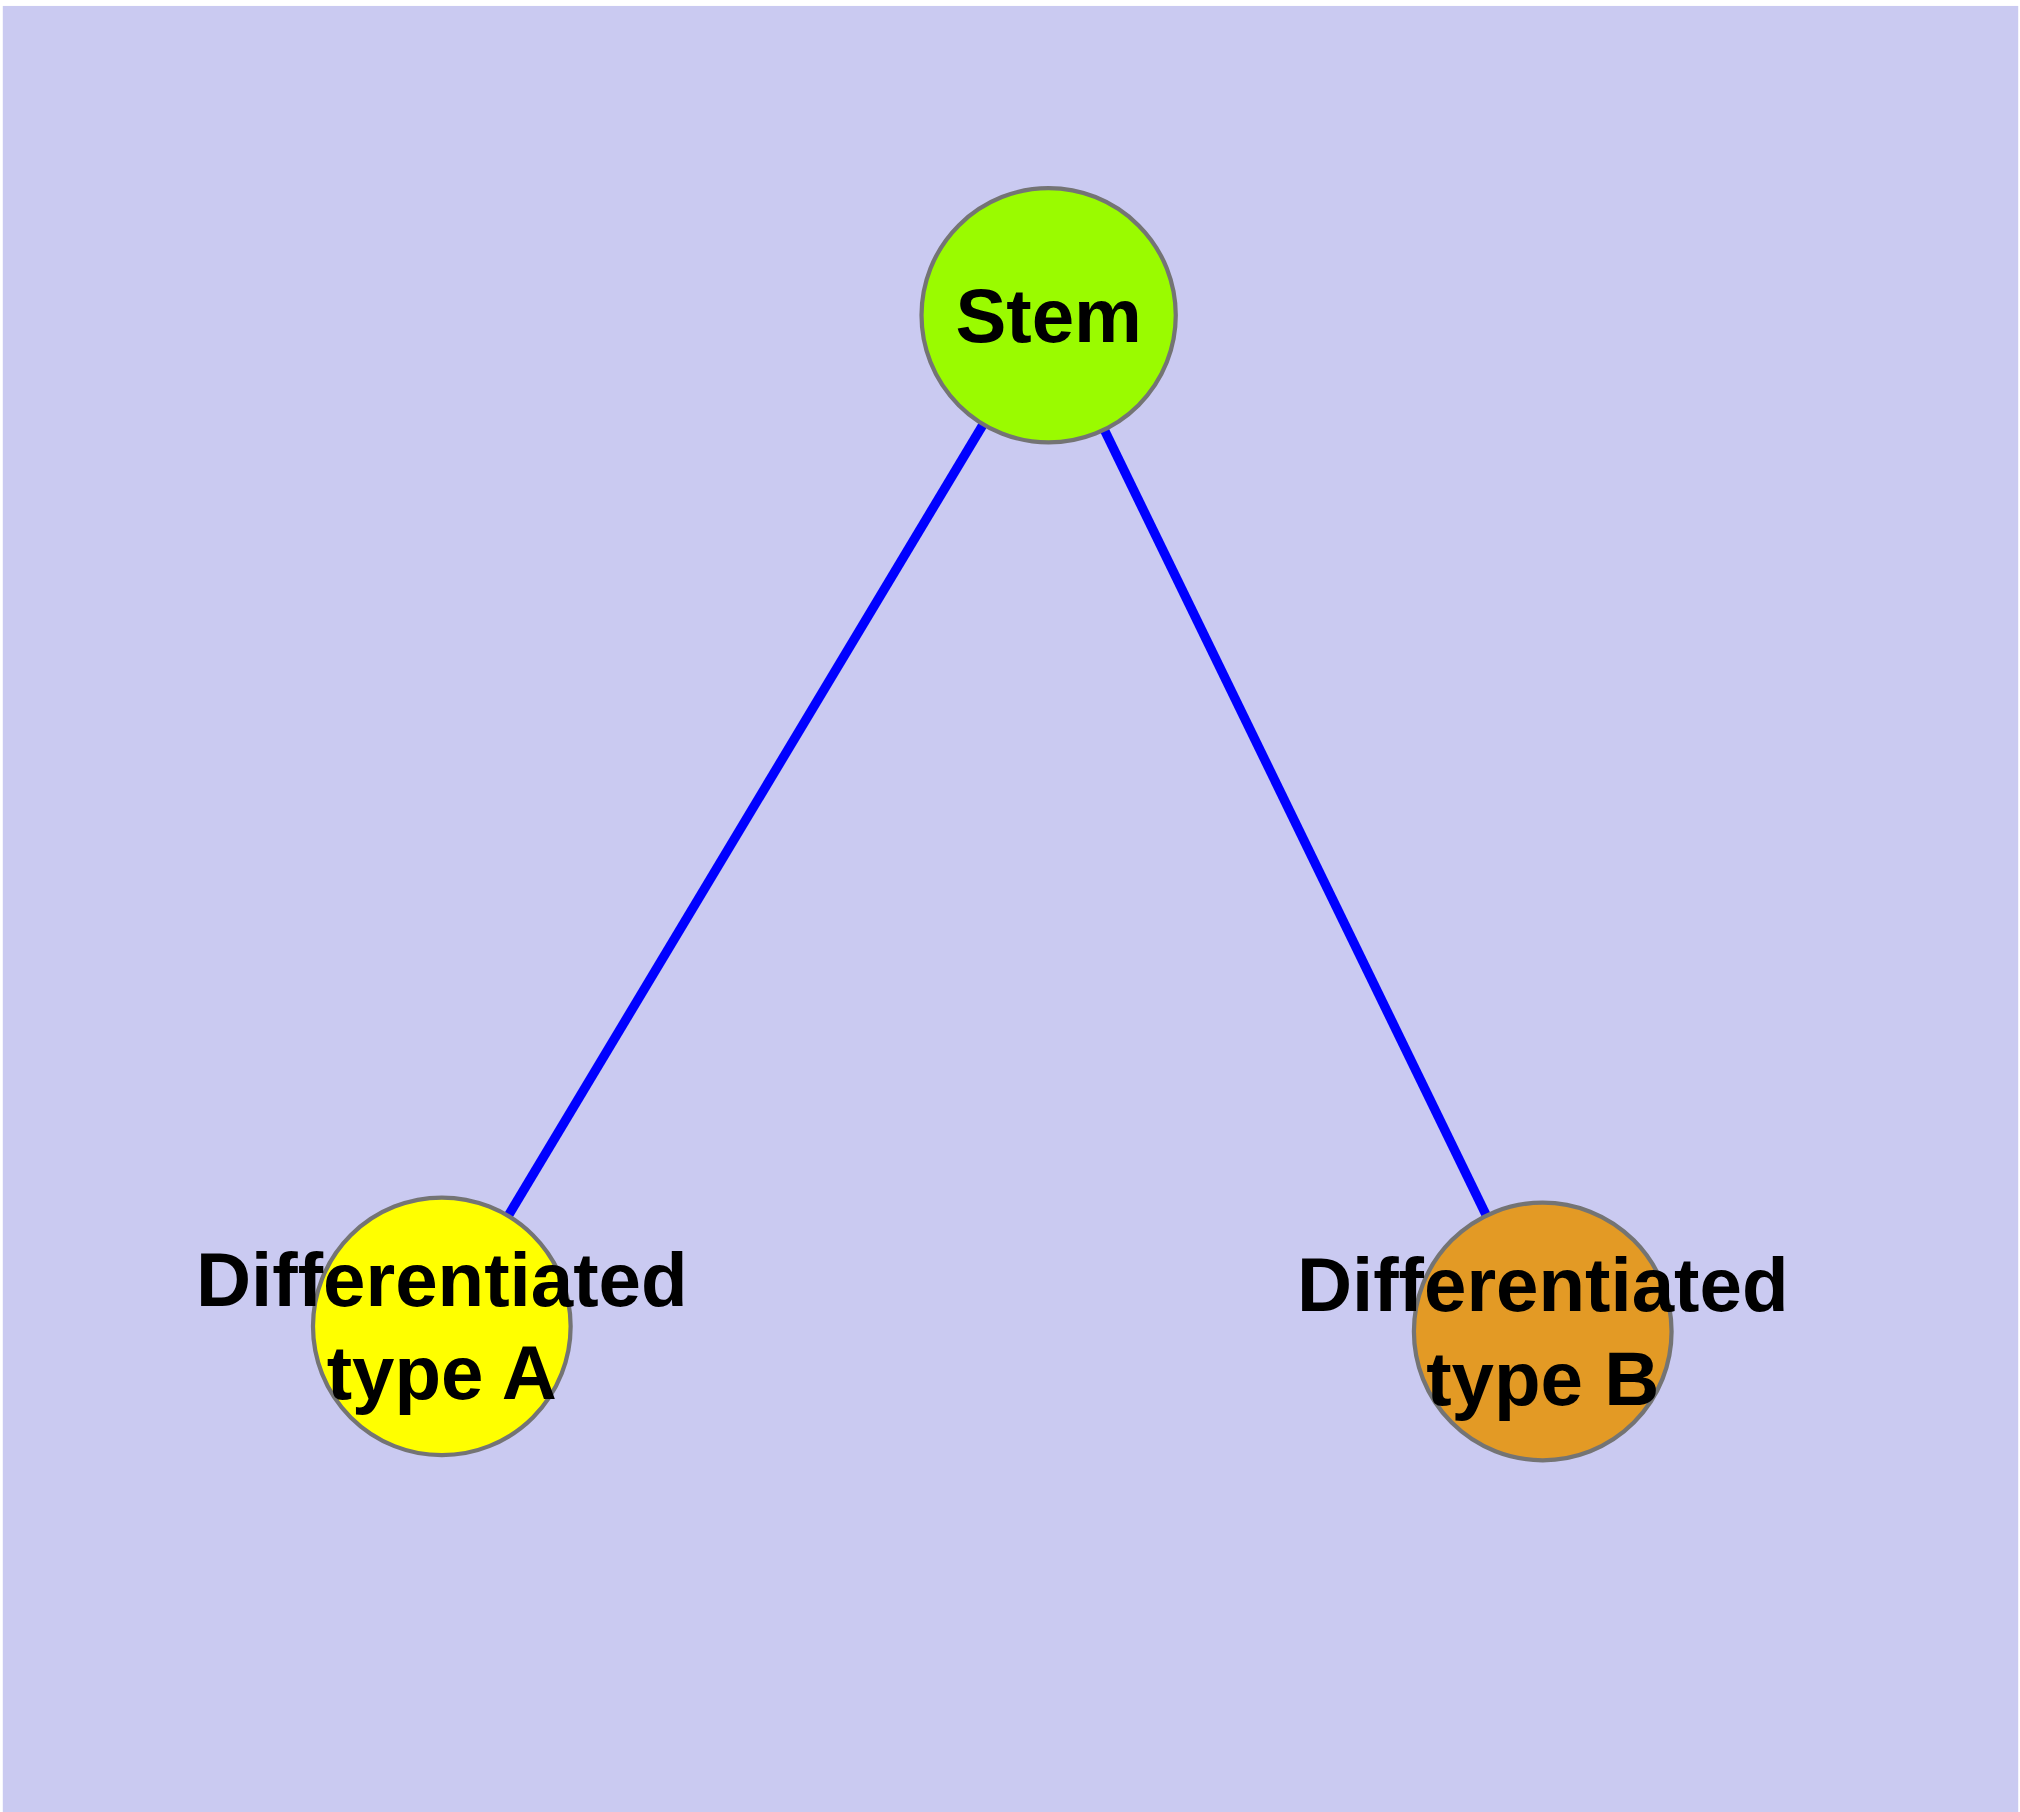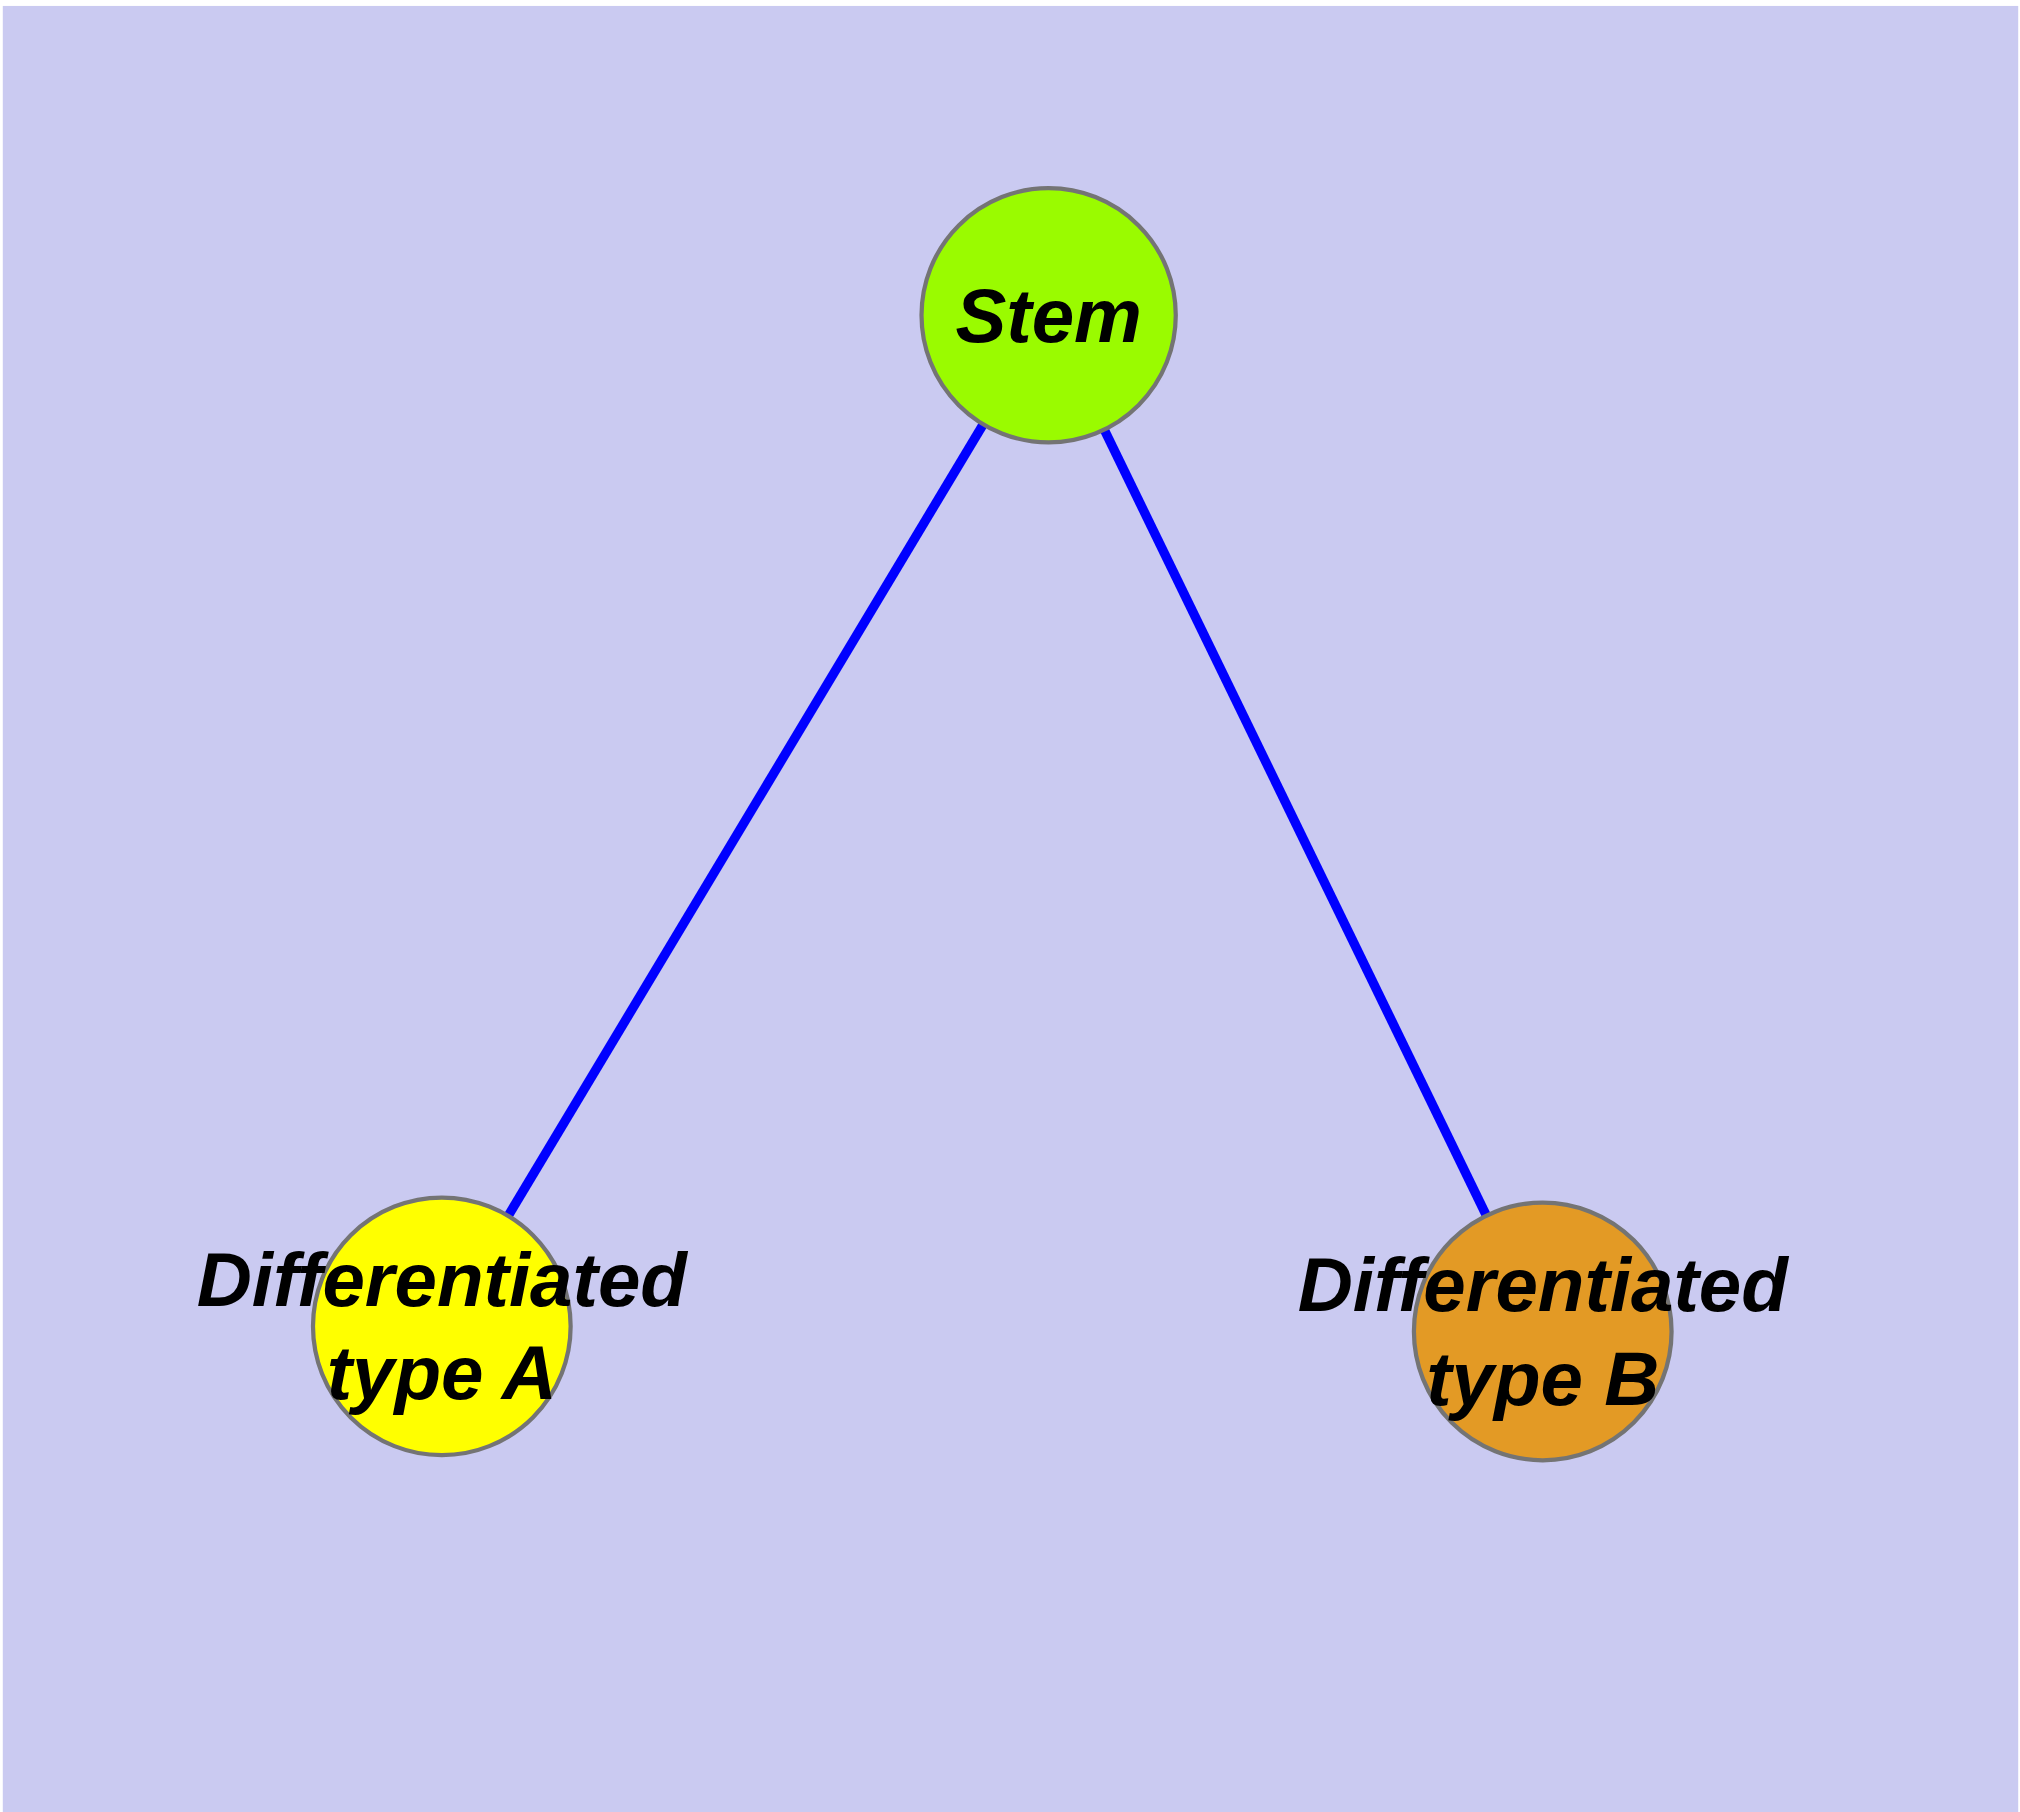--- a/index.html
+++ b/index.html
@@ -8,21 +8,20 @@
     background: #FFFFFF;
     width: 2021px;
     height: 1812px;
     overflow: hidden;
   }
   .diagram-root {
     position: relative;
     width: 1628px;
     height: 1812px;
     font-family: "Liberation Sans", sans-serif;
-    font-style: italic;
   }
   svg.graph-canvas {
     display: block;
     width: 2021px;
     height: 1812px;
   }
   svg.graph-canvas text {
     font-family: "Liberation Sans", "DejaVu Sans", sans-serif;
     font-weight: bold;
     font-size: 90px;

